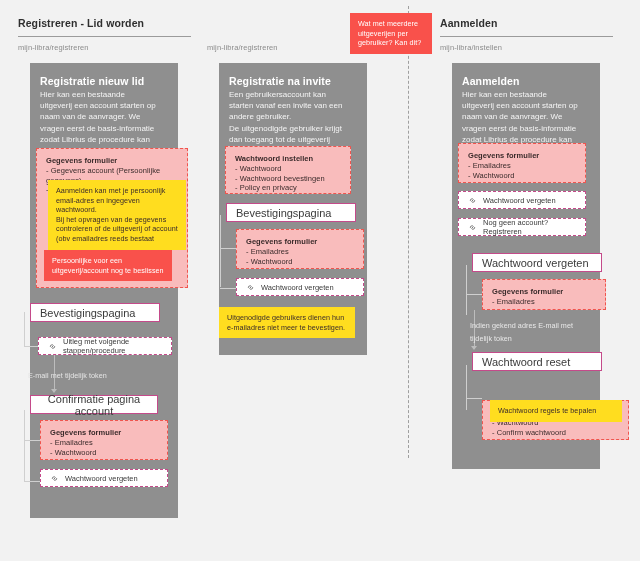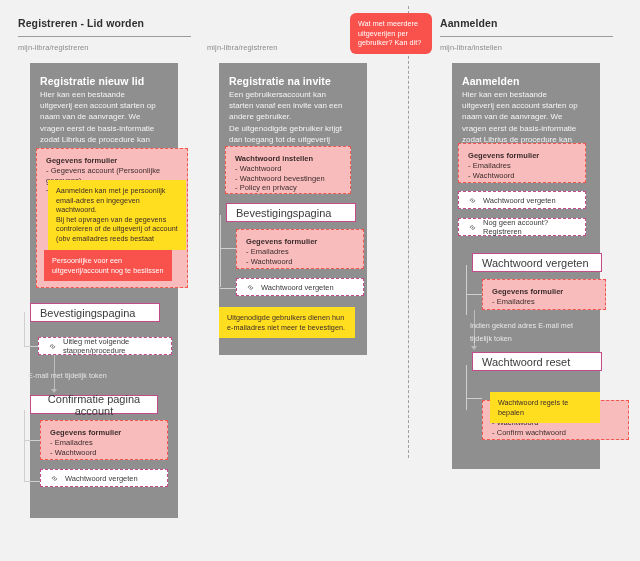--- a/index.html
+++ b/index.html
@@ -284,18 +284,18 @@
     <div class="box page-box" style="left:32px;top:352px;width:130px;height:19px;">
       <span>Wachtwoord reset</span>
     </div>
 
     <div class="box form-box" style="left:42px;top:400px;width:147px;height:40px;">
       <div class="bx-title">Wachtwoord reset formulier</div>
       <div class="bx-line">- Wachtwoord</div>
       <div class="bx-line">- Confirm wachtwoord</div>
     </div>
 
-    <div class="box note-yellow" style="left:50px;top:392px;width:110px;">Wachtwoord regels te bepalen</div>
+    <div class="box note-yellow" style="left:50px;top:400px;width:132px;">Wachtwoord regels te bepalen</div>
   </div>
 
-  <div class="box note-red" style="left:350px;top:13px;width:82px;border-radius:6px;">Wat met meerdere uitgeverijen per gebruiker? Kan dit?</div>
+  <div class="box note-red" style="left:350px;top:13px;width:82px;">Wat met meerdere uitgeverijen per gebruiker? Kan dit?</div>
 
 </div>
 
 </body></html>

